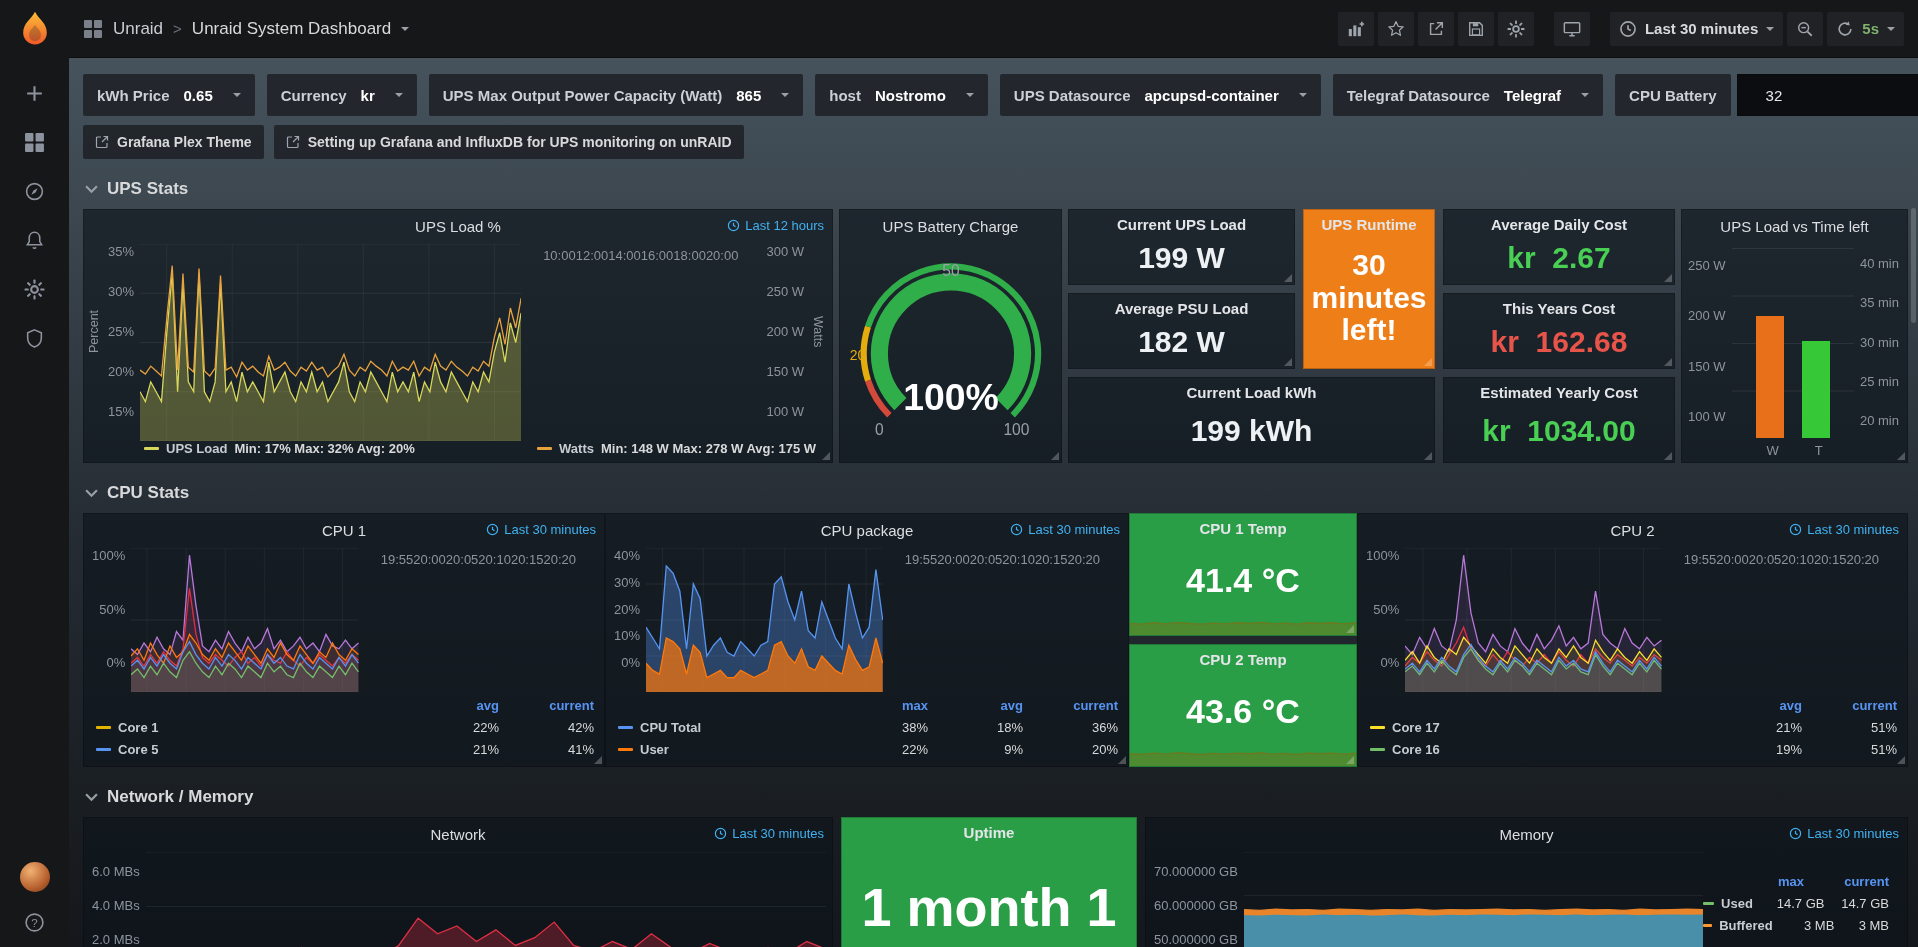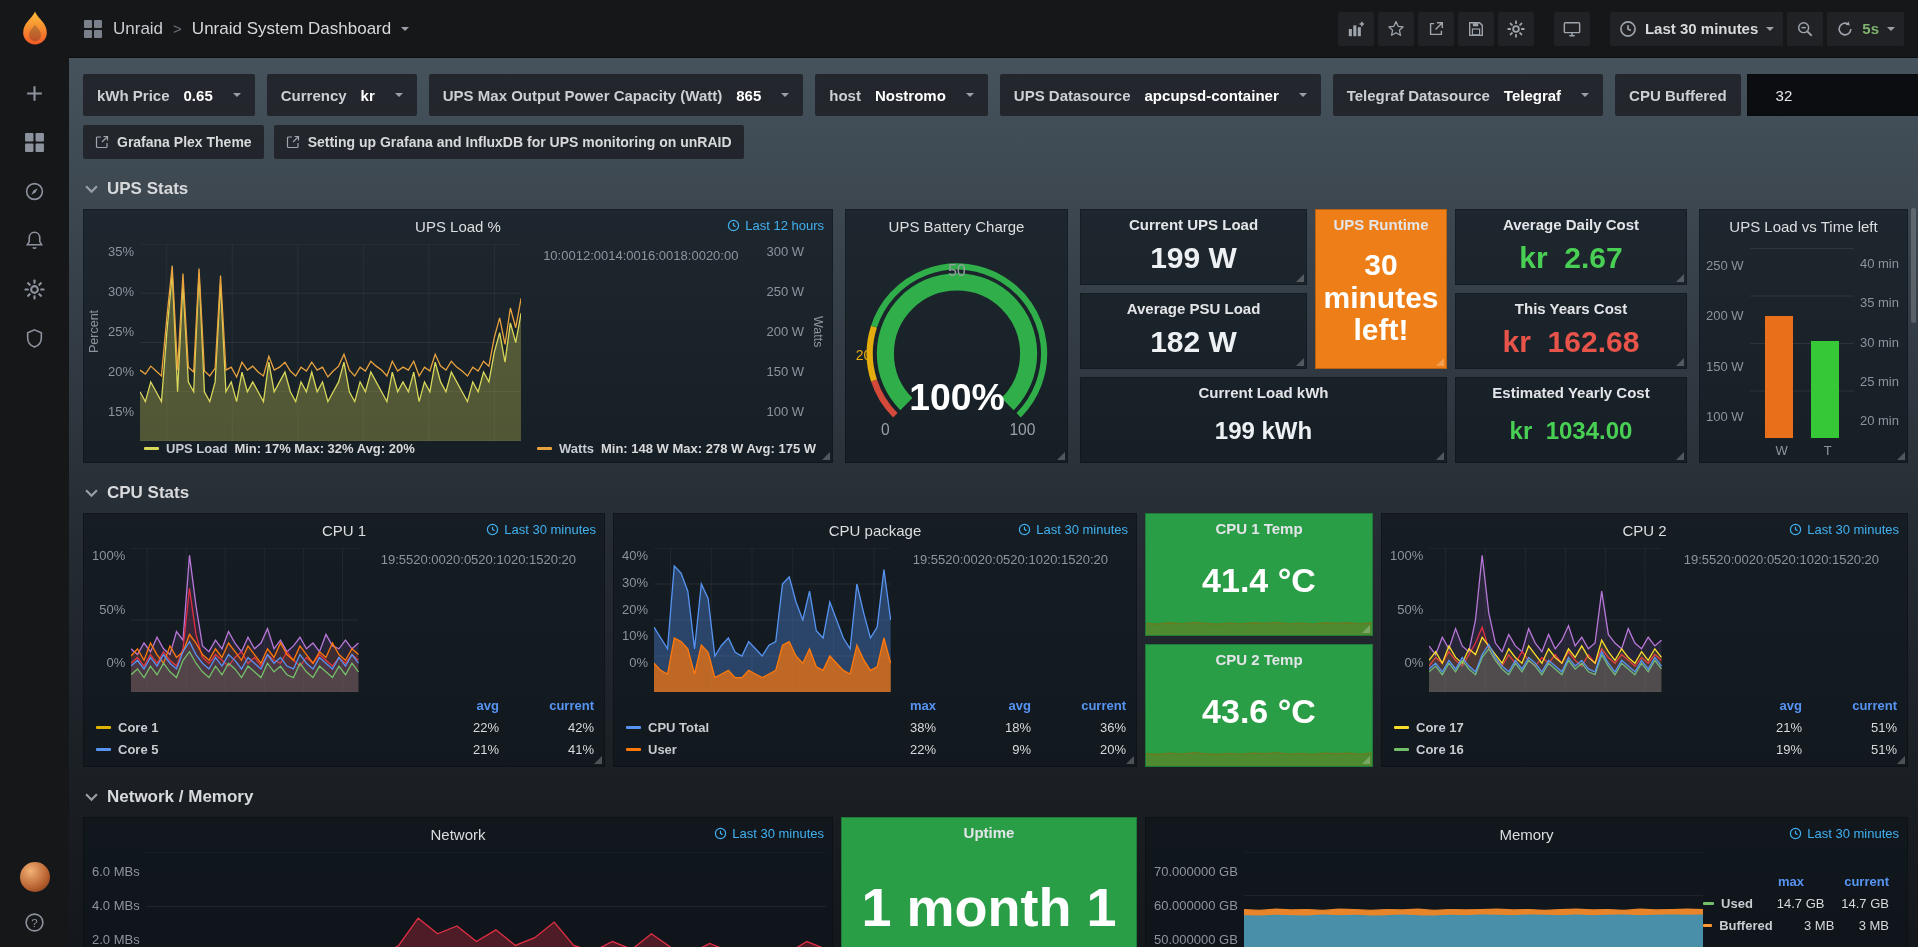--- a/index.html
+++ b/index.html
@@ -33,22 +33,22 @@
 .vars-row{display:flex;gap:12px}
 .var-pill{height:42px;background:rgba(28,31,35,.82);display:flex;align-items:center;gap:14px;padding:0 14px;border-radius:2px;cursor:pointer;white-space:nowrap}
 .var-label{font-size:15px;font-weight:700;color:#ccd0d5}
 .var-value{font-size:15px;font-weight:700;color:#fff;display:flex;gap:20px;align-items:center}
 .var-input{height:42px;width:185px;background:#0b0d10;border:1px solid #090a0c;color:#e6e8ea;font-size:15px;padding:0 28px;font-family:inherit;margin-left:-6px}
 .links-row{display:flex;gap:10px;margin-top:9px}
 .dash-link{height:34px;background:rgba(28,31,35,.82);display:flex;align-items:center;gap:8px;padding:0 12px;border-radius:2px;font-size:14px;font-weight:700;color:#d8d9da;cursor:pointer;white-space:nowrap}
 .dash-link svg{width:14px;height:14px;color:#9fa5ad}
 .section-head{display:flex;align-items:center;gap:9px;margin:20px 0 10px 2px;color:#d8d9da;font-size:17px;font-weight:600;cursor:pointer}
 .section-head svg{width:13px;height:9px;color:#9aa0a6}
-.row-ups{display:grid;grid-template-columns:750px 223px 607px 1fr;gap:12px;height:254px}
-.row-cpu{display:grid;grid-template-columns:522px 524px 228px 1fr;gap:8px;height:254px}
+.row-ups{display:grid;grid-template-columns:750px 223px 607px 1fr;gap:6px;height:254px}
+.row-cpu{display:grid;grid-template-columns:522px 524px 228px 1fr;height:254px}
 .row-net{display:grid;grid-template-columns:750px 296px 1fr;gap:8px;height:254px}
 
 .panel{position:relative;background:rgba(13,20,27,.63);border:1px solid rgba(0,0,0,.22);display:flex;flex-direction:column;min-width:0;min-height:0}
 .panel::after{content:"";position:absolute;right:2px;bottom:2px;width:0;height:0;border-left:8px solid transparent;border-bottom:8px solid rgba(255,255,255,.25)}
 .phead{height:32px;flex-shrink:0;position:relative;display:flex;align-items:center;justify-content:center}
 .ptitle{font-size:15px;font-weight:500;color:#dcdee1;cursor:pointer;white-space:nowrap}
 .badge{position:absolute;right:8px;top:8px;display:flex;align-items:center;gap:5px;font-size:13px;color:#41b0f0}
 .badge svg{width:13px;height:13px}
 
 .gbody{flex:1;display:flex;min-height:0;padding:2px 6px 0 2px}
@@ -70,21 +70,21 @@
 .lsp{flex:1}
 .lh{width:88px;text-align:right;color:#5794f2;font-weight:700;cursor:pointer}
 .lval{width:88px;text-align:right;color:#d8d9da}
 .legend.side{width:198px;padding:18px 12px 0 0;font-size:13px}
 .legend.side .lh,.legend.side .lval{width:78px}
 .compact .yticks{justify-content:flex-start;padding-top:12px;margin-bottom:0}
 .compact .yticks span{height:34px;display:block}
 
 .stat-title{height:28px;display:flex;align-items:center;justify-content:center;font-size:15px;font-weight:600;color:#e3e5e8;flex-shrink:0;cursor:pointer}
 .stat-value{flex:1;display:flex;align-items:center;justify-content:center;font-weight:700;font-size:30px;color:#eef1f4;white-space:pre;padding-bottom:6px}
-.big .stat-value{font-size:24px}
+.big .stat-value{font-size:30px}
 .green-text{color:#49cf54}
 .red-text{color:#e8544a}
 .tile-orange{background:#ee7f18}
 .tile-green{background:#2a9d47}
 .tile-orange .stat-value,.tile-green .stat-value{color:#fff}
 .rt .stat-value{font-size:30px;line-height:1.08;text-align:center;white-space:normal;padding:0 8px 10px}
 .temp-tile{overflow:hidden}
 .temp-tile .stat-value{font-size:34px;padding-bottom:16px}
 .spark{position:absolute;left:0;right:0;bottom:0;height:36px;width:100%}
 .uptime .stat-value{font-size:54px;align-items:flex-start;padding-top:30px}
@@ -313,21 +313,21 @@
           </span>
         </div>
       <div class="var-pill">
           <span class="var-label">Telegraf Datasource</span>
           <span class="var-value">
             <span>Telegraf</span>
             <span class="caret"></span>
           </span>
         </div>
       <div class="var-pill">
-          <span class="var-label">CPU Buffered</span>
+          <span class="var-label">CPU Battery</span>
         </div>
       <input class="var-input" value="32" style="">
     </div>
 
     <div class="links-row">
       <span class="dash-link">
           <svg viewBox="0 0 14 14">
             <path d="M6 2 H2.5 A1 1 0 0 0 1.5 3 V11.5 A1 1 0 0 0 2.5 12.5 H11 A1 1 0 0 0 12 11.5 V8" fill="none" stroke="currentColor" stroke-width="1.2"></path>
             <path d="M8.5 1.5 H12.5 V5.5 M12.5 1.5 L7 7" fill="none" stroke="currentColor" stroke-width="1.2"></path>
           </svg>

